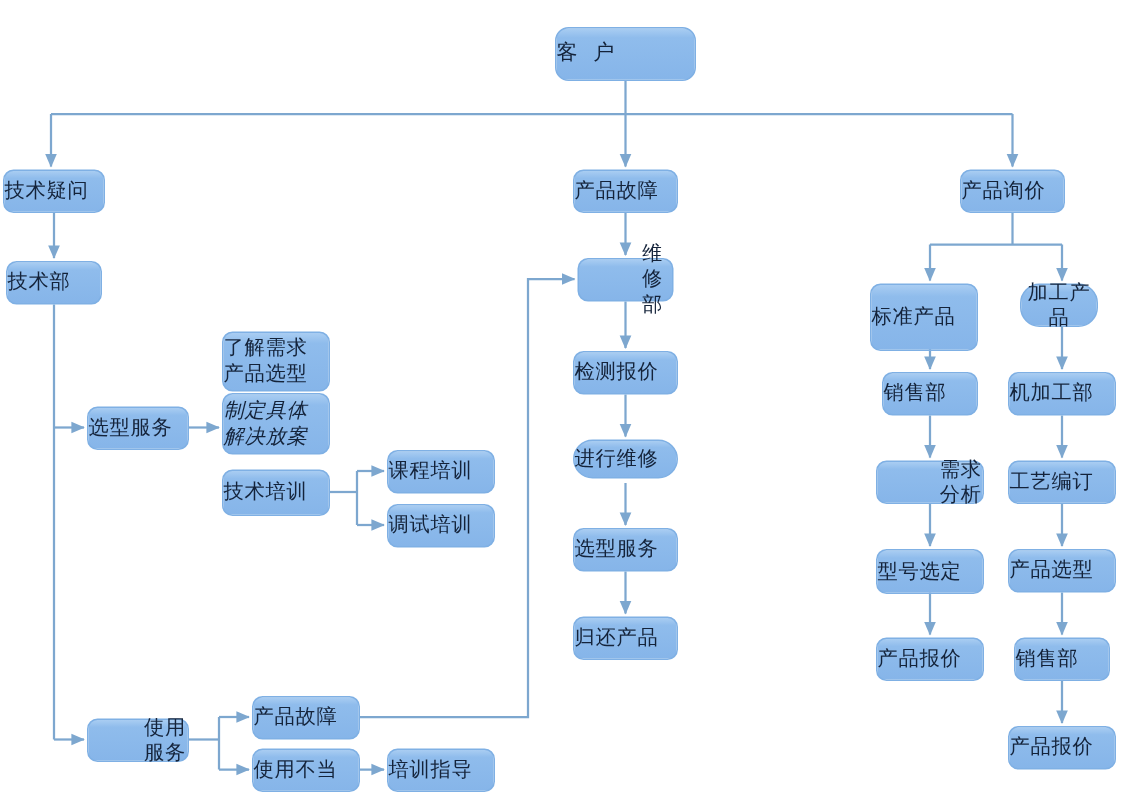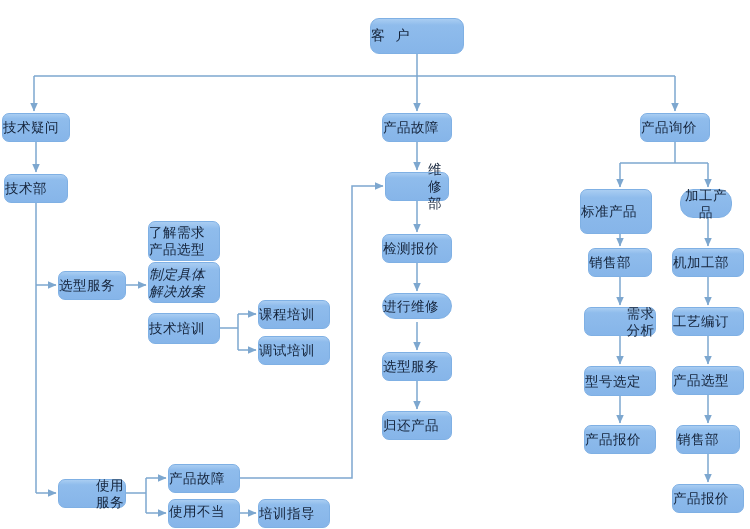--- a/index.html
+++ b/index.html
@@ -126,21 +126,21 @@
       <div class="node" style="left: 58px; top: 271px; width: 68px; height: 29px;"><span>选型服务</span></div>
       <div class="node" style="left: 58px; top: 479px; width: 68px; height: 29px; padding-left: 36px;"><span>使用服务</span></div>
       <div class="node" style="left: 148px; top: 221px; width: 72px; height: 40px;"><span>了解需求
 产品选型</span></div>
       <div class="node" style="left: 148px; top: 262px; width: 72px; height: 41px; font-style: italic;"><span>制定具体
 解决放案</span></div>
       <div class="node" style="left: 148px; top: 313px; width: 72px; height: 31px;"><span>技术培训</span></div>
       <div class="node" style="left: 258px; top: 300px; width: 72px; height: 29px;"><span>课程培训</span></div>
       <div class="node" style="left: 258px; top: 336px; width: 72px; height: 29px;"><span>调试培训</span></div>
       <div class="node" style="left: 168px; top: 464px; width: 72px; height: 29px;"><span>产品故障</span></div>
-      <div class="node" style="left: 168px; top: 499px; width: 72px; height: 29px; font-family: Liberation Mono, monospace;"><span>使用不当</span></div>
+      <div class="node" style="left: 168px; top: 499px; width: 72px; height: 29px;"><span>使用不当</span></div>
       <div class="node" style="left: 258px; top: 499px; width: 72px; height: 29px;"><span>培训指导</span></div>
       <div class="node" style="left: 385px; top: 172px; width: 64px; height: 29px; padding-left: 36px;"><span>维修部</span></div>
       <div class="node" style="left: 382px; top: 234px; width: 70px; height: 29px;"><span>检测报价</span></div>
       <div class="node" style="left: 382px; top: 293px; width: 70px; height: 26px; border-radius: 13px;"><span>进行维修</span></div>
       <div class="node" style="left: 382px; top: 352px; width: 70px; height: 29px;"><span>选型服务</span></div>
       <div class="node" style="left: 382px; top: 411px; width: 70px; height: 29px;"><span>归还产品</span></div>
       <div class="node" style="left: 580px; top: 189px; width: 72px; height: 45px;"><span>标准产品</span></div>
       <div class="node" style="left: 588px; top: 248px; width: 64px; height: 29px;"><span>销售部</span></div>
       <div class="node" style="left: 584px; top: 307px; width: 72px; height: 29px; padding-left: 41px;"><span>需求分析</span></div>
       <div class="node" style="left: 584px; top: 366px; width: 72px; height: 30px;"><span>型号选定</span></div>

